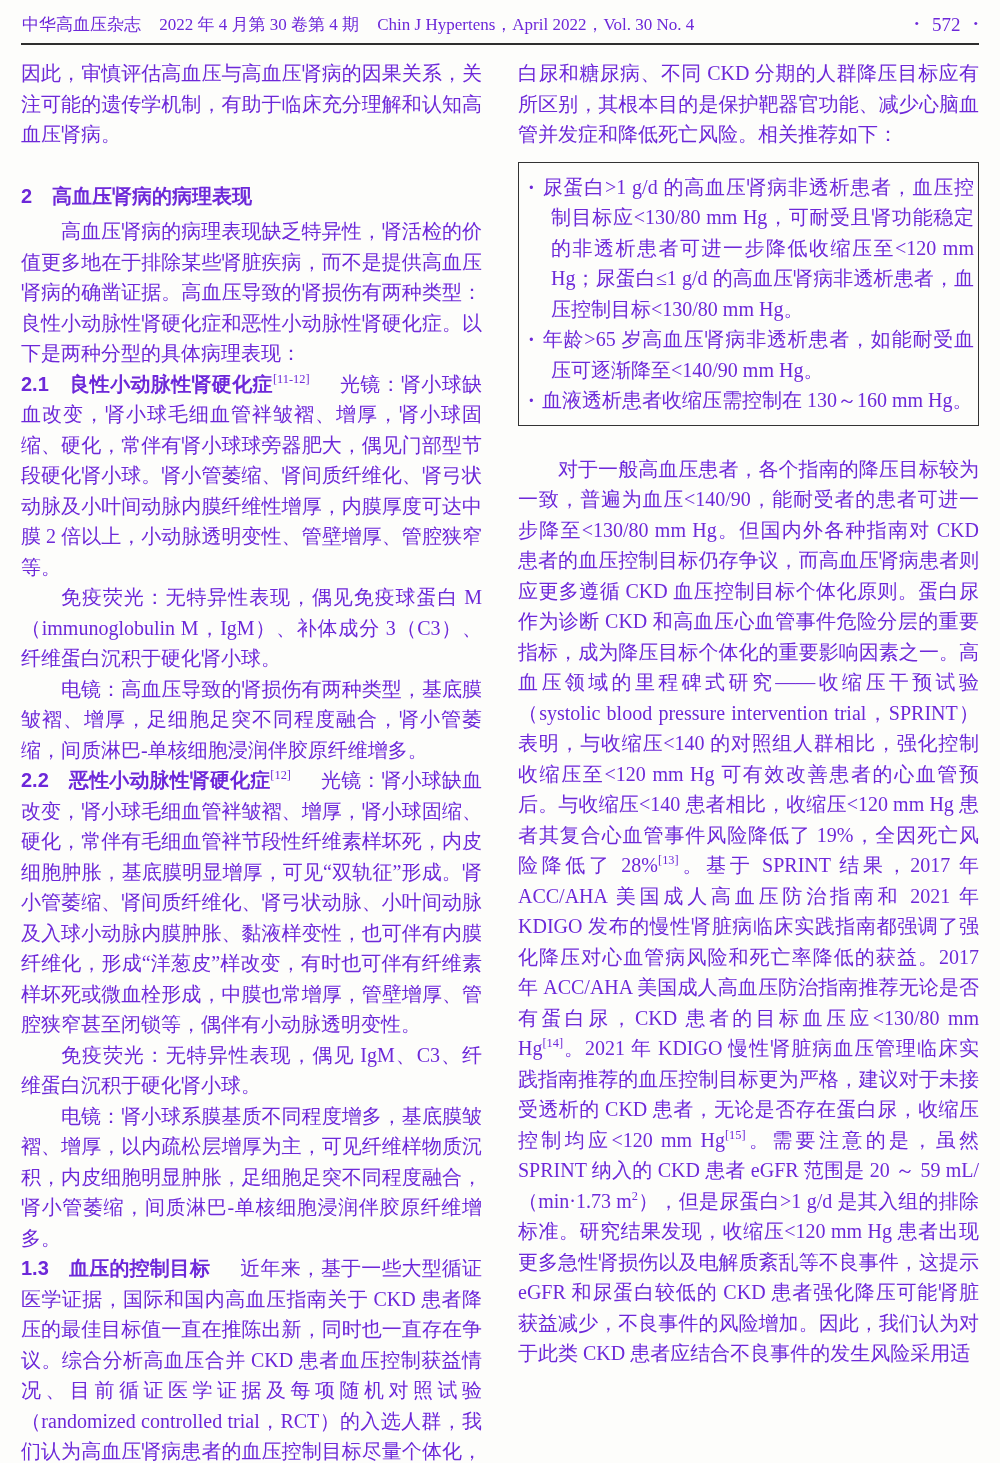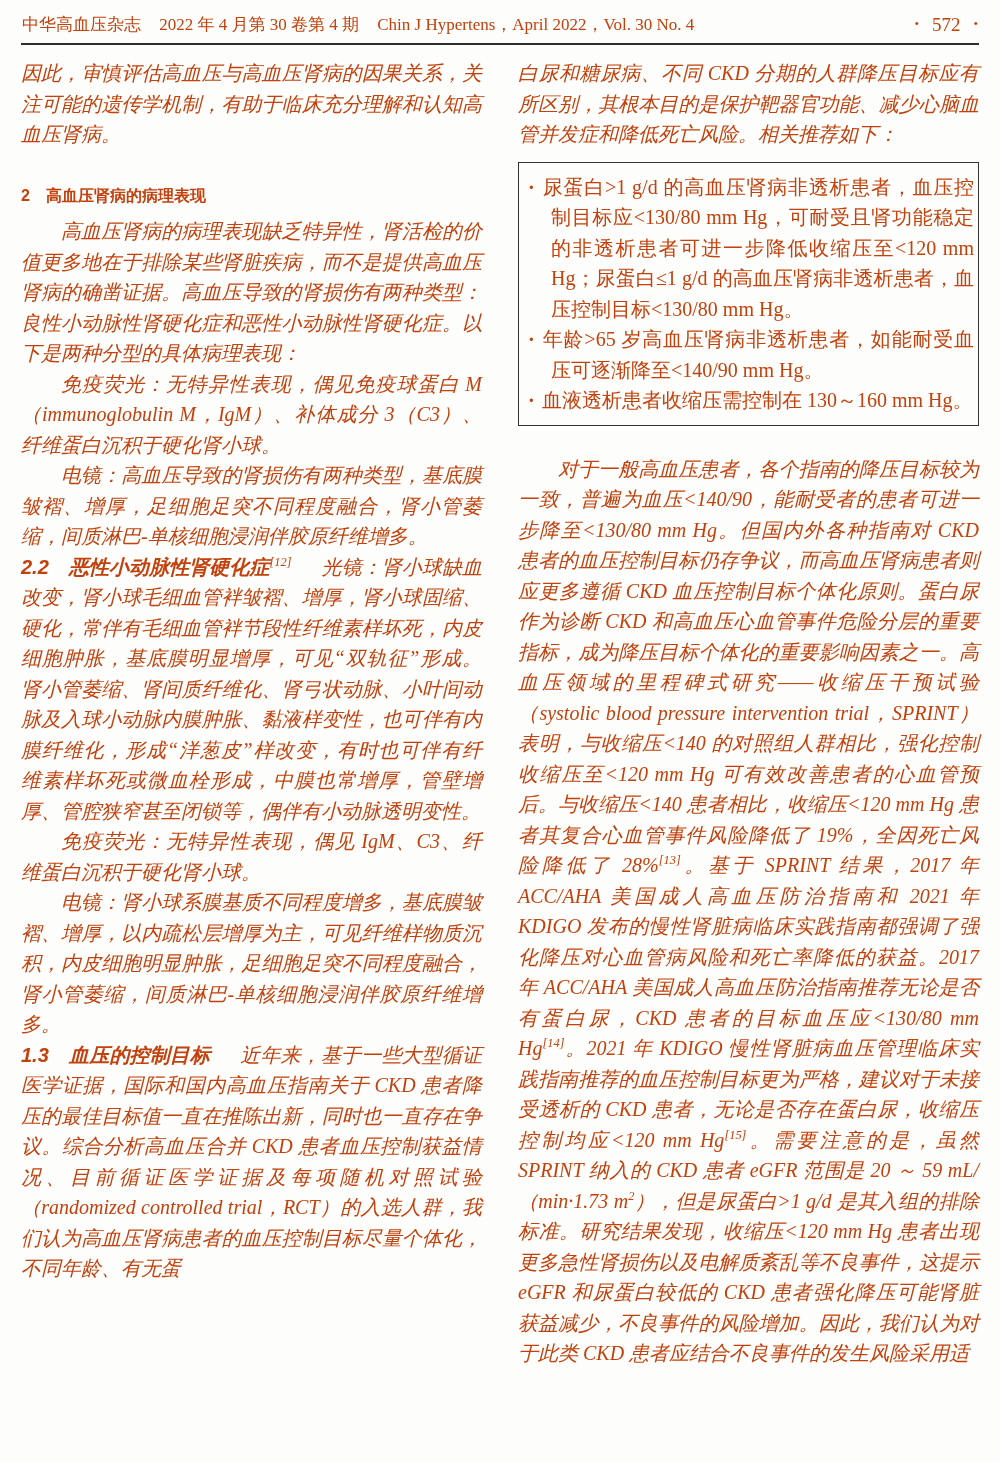--- a/index.html
+++ b/index.html
@@ -1,21 +1,21 @@
 <!DOCTYPE html>
 <html><head>
 <meta charset="utf-8">
 <style>
   html,body{margin:0;padding:0;background:#d9d9d9;}
   .page{
     position:relative;
     width:1000px;height:1463px;
     margin:0 auto;
     background:#fdfdfb;
-    color:#c2410c;
+    color:#6d28d9;
     font-family:"Liberation Serif","DejaVu Serif",serif;
     overflow:hidden;
     box-sizing:border-box;
   }
   
   .header{
     margin:0 21px;
     padding:13px 1px 7px 1px;
     border-bottom:2px solid #2e2e2e;
     display:flex;
@@ -35,26 +35,26 @@
     padding:13px 21px 0 21px;
   }
   .col{
     width:461px;
     box-sizing:border-box;
     font-size:20px;
     line-height:30.5px;
     text-align:justify;
     text-justify:inter-ideograph;
   }
-  .para{margin:0;font-style:italic;}
+  .para{margin:0;}
   .para.indent{text-indent:2em;}
   .sec-heading{
     font-family:"Liberation Sans","DejaVu Sans",sans-serif;
     font-weight:bold;
-    font-size:16px;
+    font-size:20px;
     margin:31px 0 5px 0;
     text-align:left;
   }
   .run-in-label{
     font-family:"Liberation Sans","DejaVu Sans",sans-serif;
     font-weight:bold;
   }
   .run-gap{display:inline-block;width:1.5em;}
   sup.ref{
     font-size:0.62em;
@@ -95,20 +95,21 @@
       <span>572</span>
       <span class="dot">•</span>
     </div>
   </div>
 
   <div class="columns">
     <div class="col">
         <p class="para">因此，审慎评估高血压与高血压肾病的因果关系，关注可能的遗传学机制，有助于临床充分理解和认知高血压肾病。</p>
         <div class="sec-heading">2　高血压肾病的病理表现</div>
         <p class="para indent">高血压肾病的病理表现缺乏特异性，肾活检的价值更多地在于排除某些肾脏疾病，而不是提供高血压肾病的确凿证据。高血压导致的肾损伤有两种类型：良性小动脉性肾硬化症和恶性小动脉性肾硬化症。以下是两种分型的具体病理表现：</p>
+        <p class="para"><span class="run-in-label">2.1　良性小动脉性肾硬化症</span><sup class="ref">[11-12]</sup><span class="run-gap"></span>光镜：肾小球缺血改变，肾小球毛细血管袢皱褶、增厚，肾小球固缩、硬化，常伴有肾小球球旁器肥大，偶见门部型节段硬化肾小球。肾小管萎缩、肾间质纤维化、肾弓状动脉及小叶间动脉内膜纤维性增厚，内膜厚度可达中膜 2 倍以上，小动脉透明变性、管壁增厚、管腔狭窄等。</p>
         <p class="para indent">免疫荧光：无特异性表现，偶见免疫球蛋白 M（immunoglobulin M，IgM）、补体成分 3（C3）、纤维蛋白沉积于硬化肾小球。</p>
         <p class="para indent">电镜：高血压导致的肾损伤有两种类型，基底膜皱褶、增厚，足细胞足突不同程度融合，肾小管萎缩，间质淋巴-单核细胞浸润伴胶原纤维增多。</p>
         <p class="para"><span class="run-in-label">2.2　恶性小动脉性肾硬化症</span><sup class="ref">[12]</sup><span class="run-gap"></span>光镜：肾小球缺血改变，肾小球毛细血管袢皱褶、增厚，肾小球固缩、硬化，常伴有毛细血管袢节段性纤维素样坏死，内皮细胞肿胀，基底膜明显增厚，可见“双轨征”形成。肾小管萎缩、肾间质纤维化、肾弓状动脉、小叶间动脉及入球小动脉内膜肿胀、黏液样变性，也可伴有内膜纤维化，形成“洋葱皮”样改变，有时也可伴有纤维素样坏死或微血栓形成，中膜也常增厚，管壁增厚、管腔狭窄甚至闭锁等，偶伴有小动脉透明变性。</p>
         <p class="para indent">免疫荧光：无特异性表现，偶见 IgM、C3、纤维蛋白沉积于硬化肾小球。</p>
         <p class="para indent">电镜：肾小球系膜基质不同程度增多，基底膜皱褶、增厚，以内疏松层增厚为主，可见纤维样物质沉积，内皮细胞明显肿胀，足细胞足突不同程度融合，肾小管萎缩，间质淋巴-单核细胞浸润伴胶原纤维增多。</p>
         <p class="para"><span class="run-in-label">1.3　血压的控制目标</span><span class="run-gap"></span>近年来，基于一些大型循证医学证据，国际和国内高血压指南关于 CKD 患者降压的最佳目标值一直在推陈出新，同时也一直存在争议。综合分析高血压合并 CKD 患者血压控制获益情况、目前循证医学证据及每项随机对照试验（randomized controlled trial，RCT）的入选人群，我们认为高血压肾病患者的血压控制目标尽量个体化，不同年龄、有无蛋</p>
       </div>
     <div class="col">
         <p class="para">白尿和糖尿病、不同 CKD 分期的人群降压目标应有所区别，其根本目的是保护靶器官功能、减少心脑血管并发症和降低死亡风险。相关推荐如下：</p>
         <div class="rec-box">

